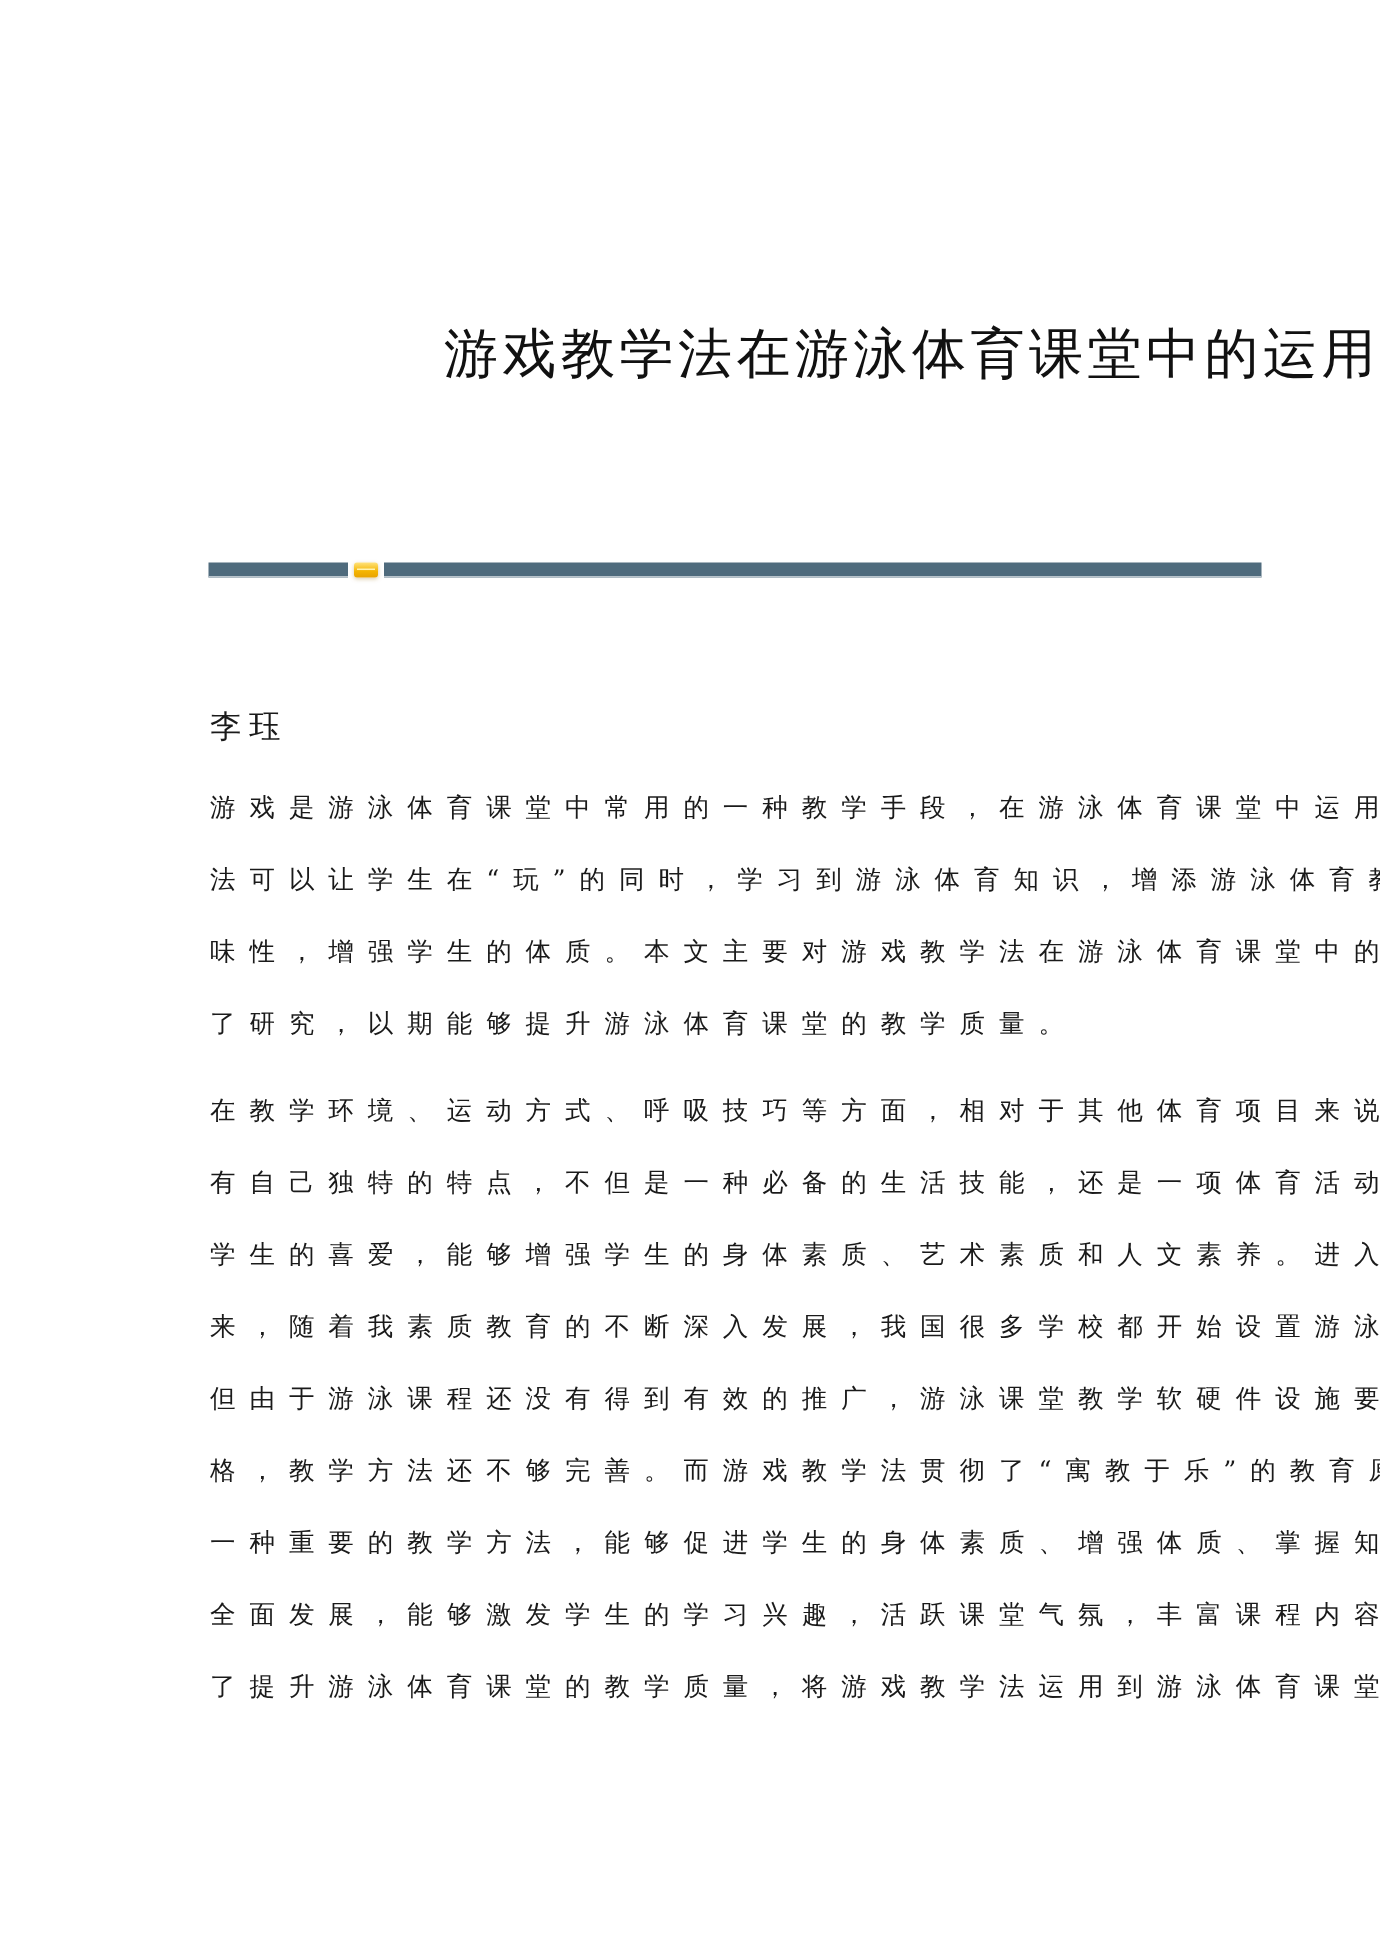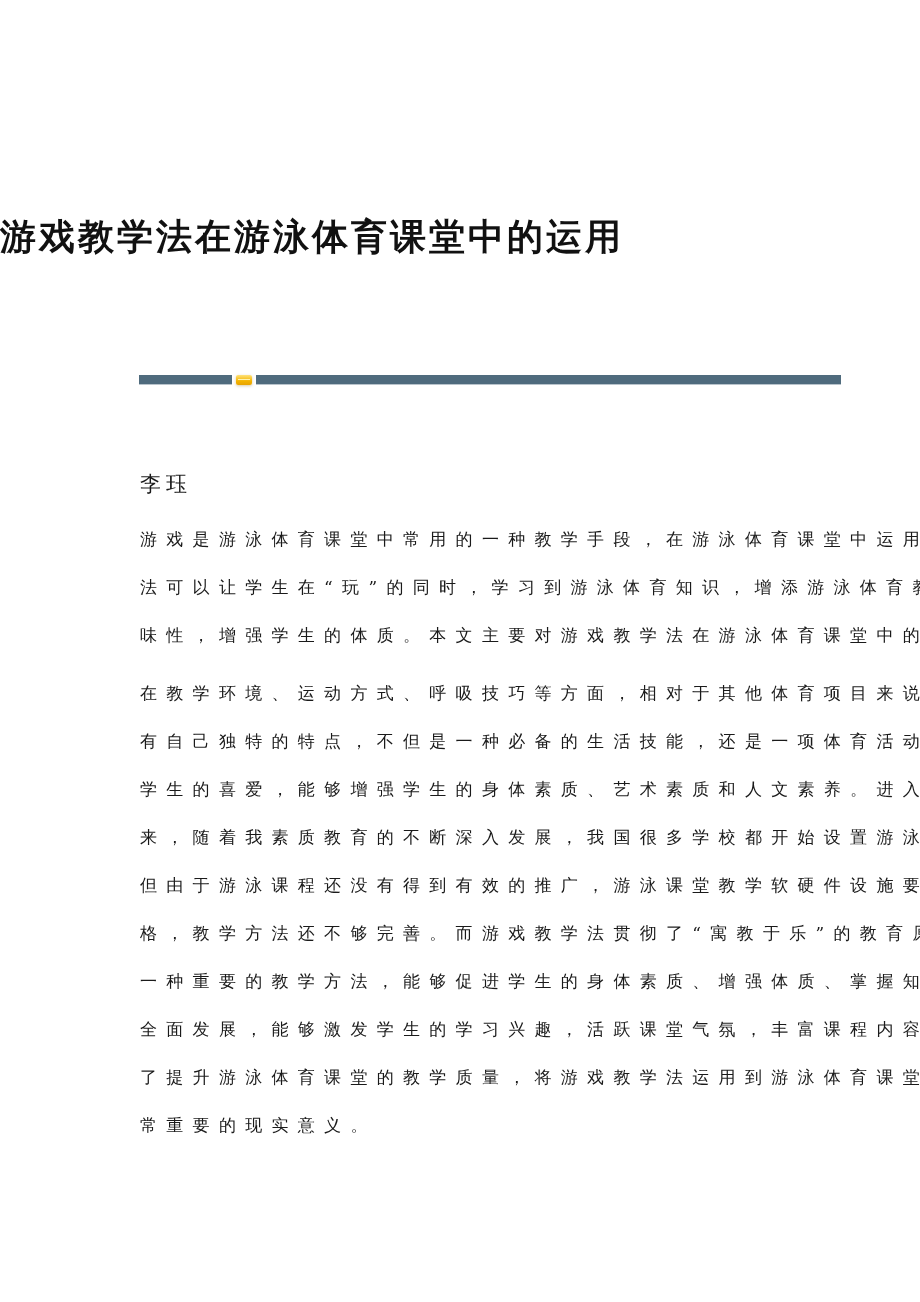--- a/index.html
+++ b/index.html
@@ -1,20 +1,20 @@
 <!DOCTYPE html>
 <html><head>
 <meta charset="utf-8">
 <style>
   html, body { margin: 0; padding: 0; background: #ffffff; }
   body { width: 920px; height: 1302px; position: relative; overflow: hidden;
          font-family: "DejaVu Serif", "Liberation Serif", serif; color: #1a1a1a; }
-  .title { position: absolute; left: 0; width: 920px; top: 190px; text-align: left;
+  .title { position: absolute; left: 0; width: 920px; top: 190px; text-align: right;
            font-family: "DejaVu Sans", "Liberation Sans", sans-serif;
-           font-size: 36px; line-height: 46px; letter-spacing: 3px; font-weight: bold; color: #111; }
+           font-size: 36px; line-height: 46px; letter-spacing: 3px; font-weight: normal; color: #111; }
   .divider { position: absolute; top: 375px; left: 139px; width: 702px; height: 10px; }
   .divider .seg-left { position: absolute; left: 0; top: 0; width: 93px; height: 9px;
                        background: #4f6b7d; border-bottom: 1px solid #b9c4cc; }
   .divider .seg-right { position: absolute; left: 117px; top: 0; width: 585px; height: 9px;
                         background: #4f6b7d; border-bottom: 1px solid #b9c4cc; }
   .divider .emblem { position: absolute; left: 97px; top: 0px; width: 16px; height: 10px;
                      background: linear-gradient(#ffe27a, #f4b400 60%, #e8a300);
                      border-radius: 2px; box-shadow: 0 1px 3px rgba(150,110,0,0.35); }
   .divider .emblem::after { content: ""; position: absolute; left: 2px; right: 2px; top: 4px; height: 1px;
                             background: #fff3b0; }
@@ -36,26 +36,26 @@
   <div class="seg-right"></div>
 </div>
 
 <div class="author">李珏</div>
 
 <div class="body">
   <div class="para">
     <span class="line">游戏是游泳体育课堂中常用的一种教学手段，在游泳体育课堂中运用游戏教学</span>
     <span class="line">法可以让学生在“玩”的同时，学习到游泳体育知识，增添游泳体育教学的趣</span>
     <span class="line">味性，增强学生的体质。本文主要对游戏教学法在游泳体育课堂中的运用进行</span>
+    <span class="line">了研究，以期能够提升游泳体育课堂的教学质量。</span>
   </div>
   <div class="para">
     <span class="line">在教学环境、运动方式、呼吸技巧等方面，相对于其他体育项目来说，游泳具</span>
     <span class="line">有自己独特的特点，不但是一种必备的生活技能，还是一项体育活动，非常受</span>
     <span class="line">学生的喜爱，能够增强学生的身体素质、艺术素质和人文素养。进入21世纪以</span>
     <span class="line">来，随着我素质教育的不断深入发展，我国很多学校都开始设置游泳体育教学。</span>
     <span class="line">但由于游泳课程还没有得到有效的推广，游泳课堂教学软硬件设施要求非常严</span>
     <span class="line">格，教学方法还不够完善。而游戏教学法贯彻了“寓教于乐”的教育原则，是</span>
     <span class="line">一种重要的教学方法，能够促进学生的身体素质、增强体质、掌握知识技能的</span>
     <span class="line">全面发展，能够激发学生的学习兴趣，活跃课堂气氛，丰富课程内容。因此为</span>
     <span class="line">了提升游泳体育课堂的教学质量，将游戏教学法运用到游泳体育课堂中具有非</span>
-    <span class="line">常重要的现实意义。</span>
   </div>
 </div>
 
 </body></html>

